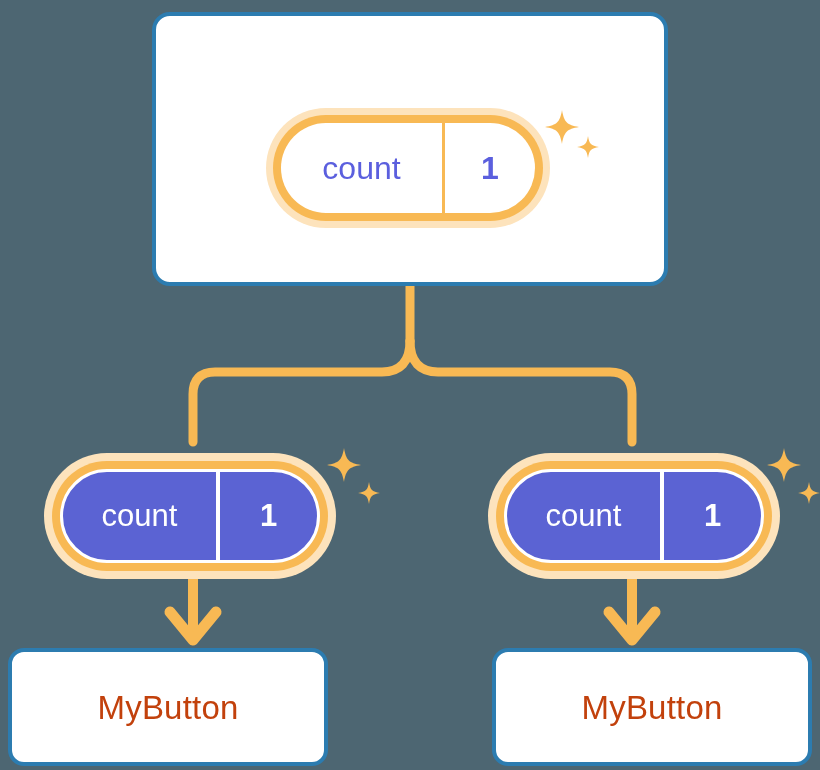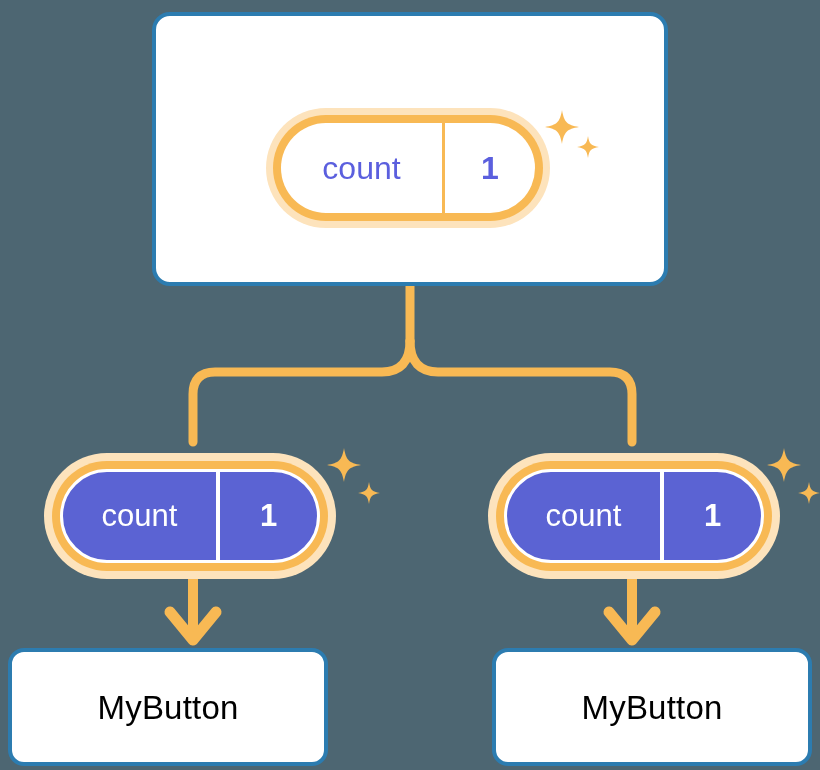--- a/index.html
+++ b/index.html
@@ -34,21 +34,21 @@
     position: absolute;
     background: #ffffff;
     border: 4px solid #2c7cb0;
     border-radius: 16px;
     box-sizing: border-box;
     display: flex;
     align-items: center;
     justify-content: center;
   }
   .card-title {
-    color: #000000;
+    color: #c2410c;
     font-size: 36px;
     font-weight: 400;
     letter-spacing: 0.2px;
     line-height: 1;
   }
 
   #app-card {
     left: 152px;
     top: 12px;
     width: 516px;

